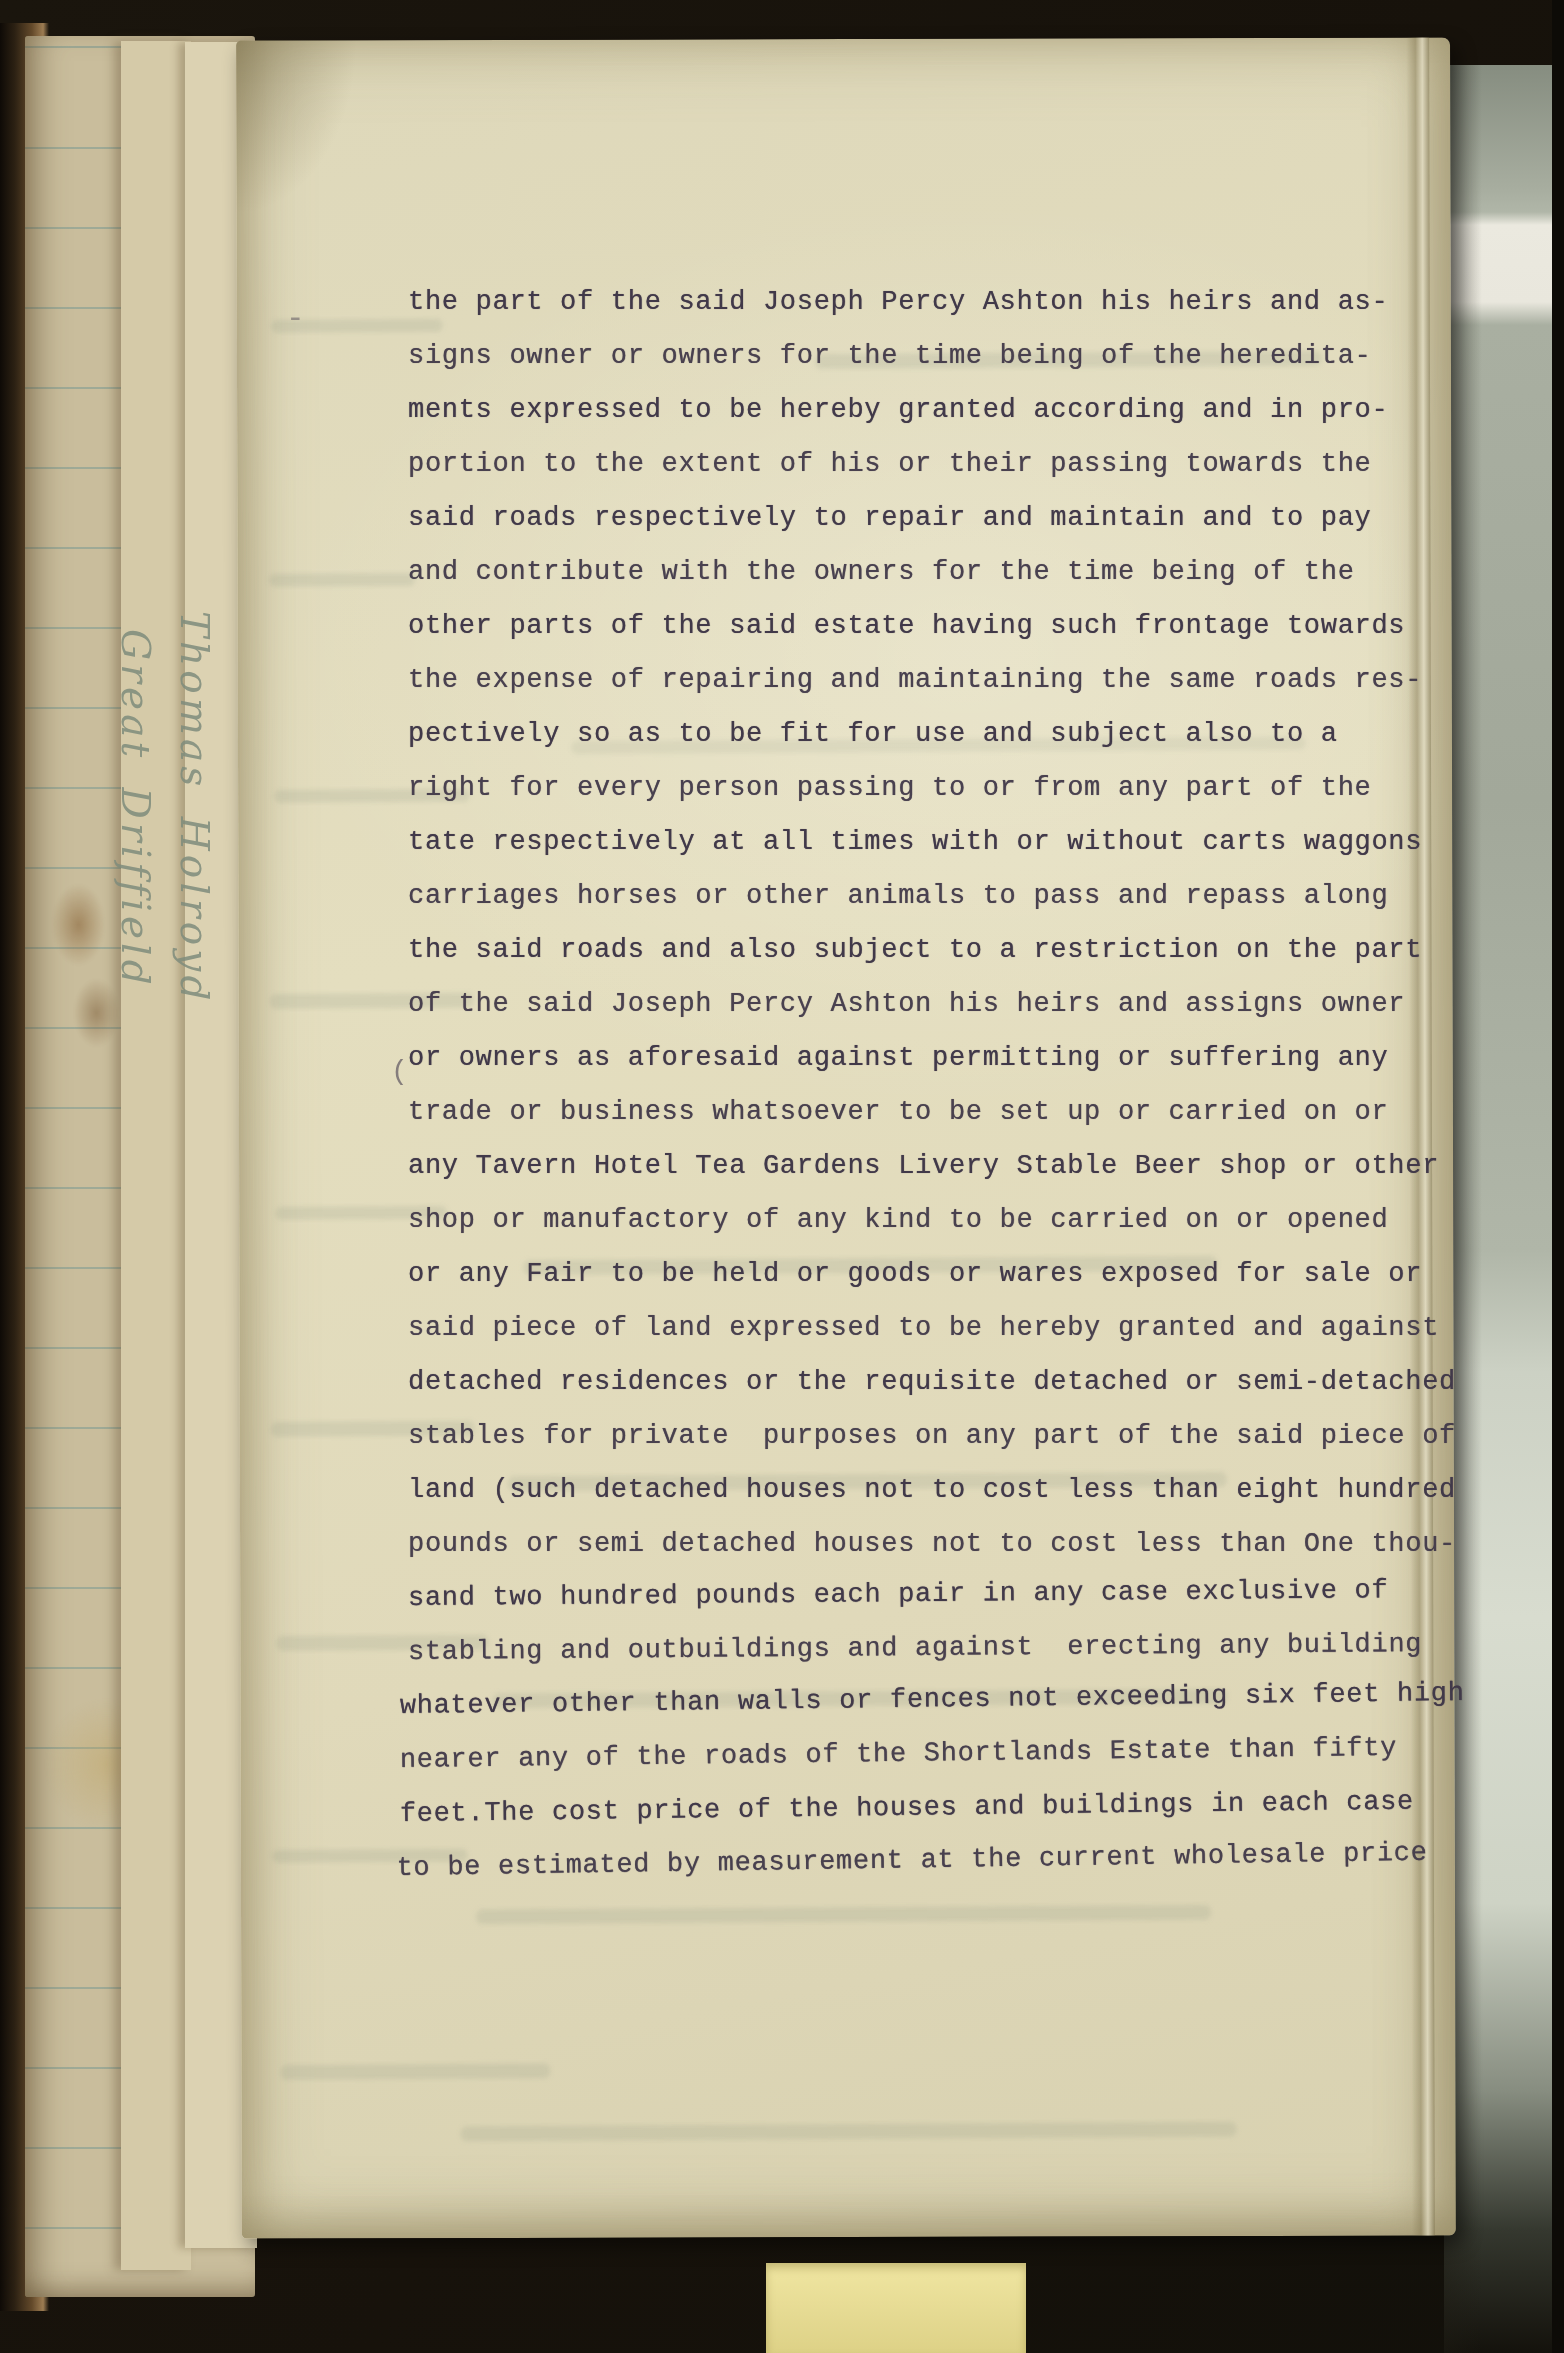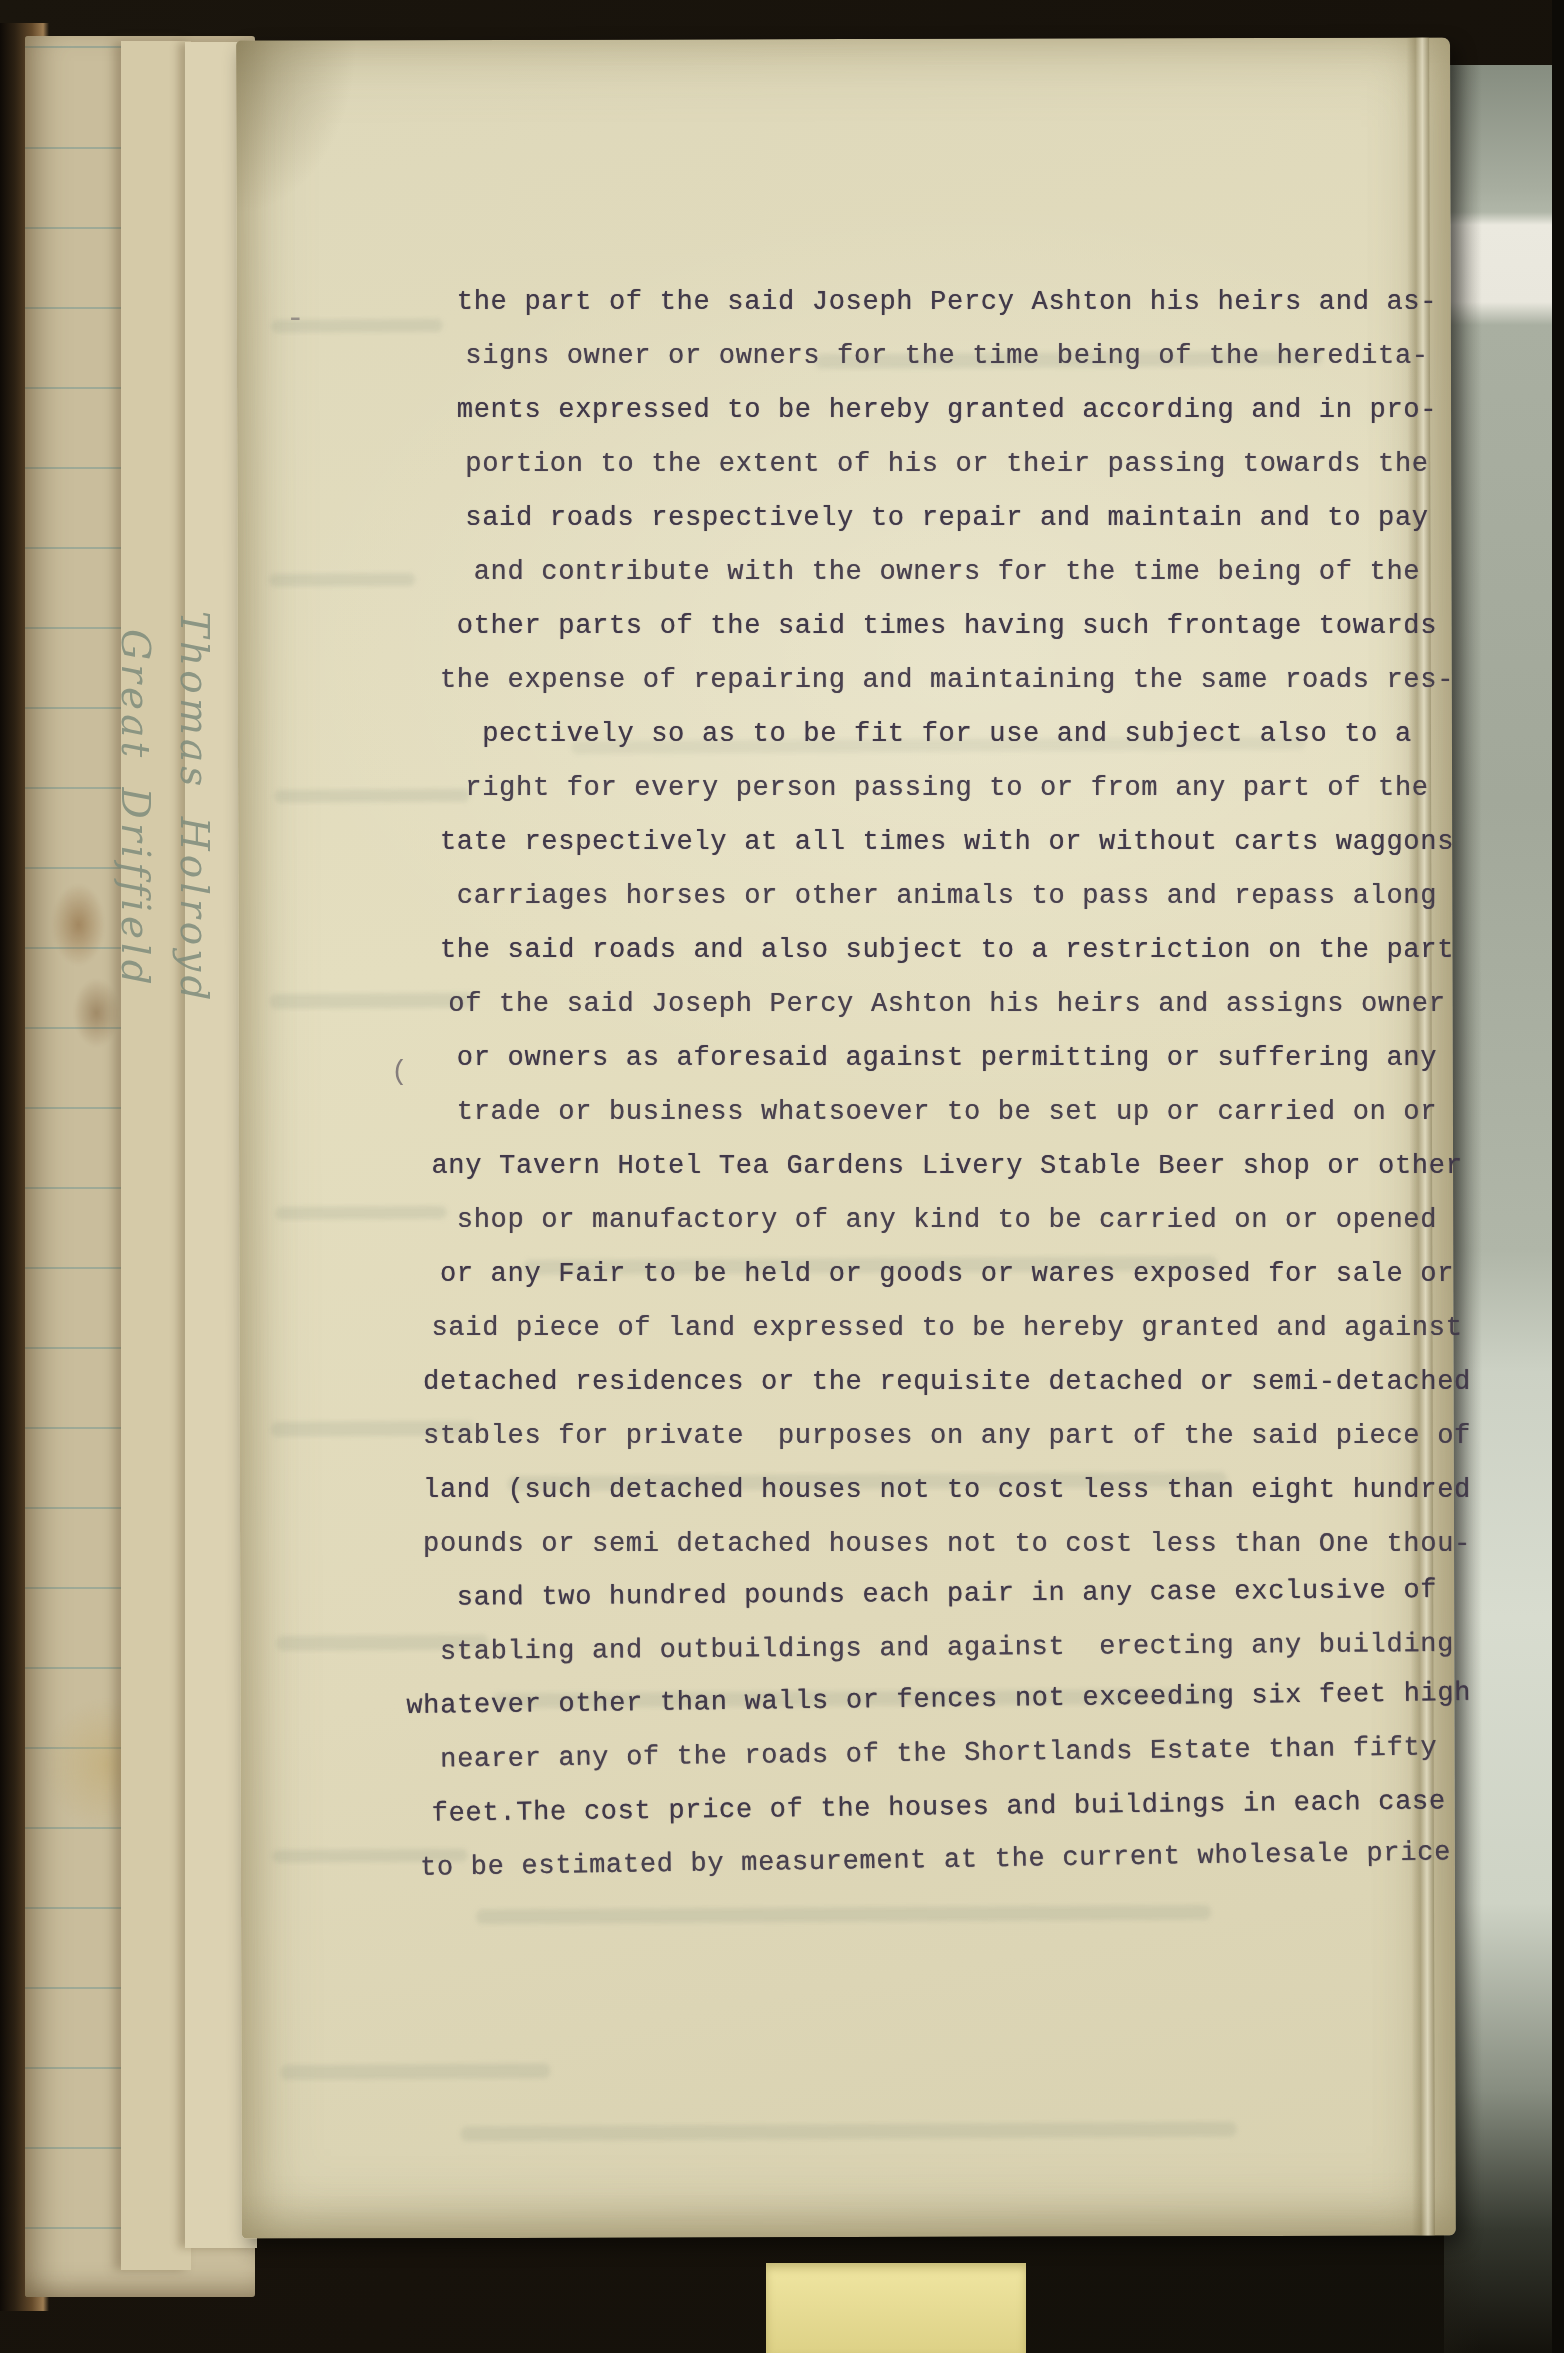--- a/index.html
+++ b/index.html
@@ -63,21 +63,21 @@
     background:radial-gradient(at 0% 0%,rgba(118,106,70,.5),rgba(118,106,70,0) 65%);border-radius:4.9px 0 0 0;}
 
   
   .g{position:absolute;background:rgba(125,136,118,.16);filter:blur(2.5px);
      border-radius:6.5px;transform:rotate(-.2deg);}
 
   
   .text-block{left:408px;top:275px;width:1078px;
     font-family:"Liberation Mono",monospace;font-size:27px;line-height:54px;
     letter-spacing:0.7px;color:#413949;
-    text-shadow:0 0 0.8px rgba(64,56,73,.65),0.4px 0.4px 0 rgba(64,56,73,.25);text-align:center;}
+    text-shadow:0 0 0.8px rgba(64,56,73,.65),0.4px 0.4px 0 rgba(64,56,73,.25);}
   .tl{height:54px;white-space:pre;transform-origin:0 50%;}
   .tl:nth-child(even){opacity:.95;}
   .tl:nth-child(n+25){transform:rotate(-.45deg);}
   .tl:nth-child(n+27){transform:translateX(-8.2px) rotate(-.7deg);}
   .tl:nth-child(n+30){transform:translateX(-11.4px) rotate(-.85deg);}
   .tl:nth-child(n+32){transform:translateX(-8.2px) rotate(-.95deg);}
 
   
   .hw{transform-origin:0 0;transform:rotate(90deg);white-space:nowrap;
     font-family:"DejaVu Serif",serif;font-style:italic;font-size:39px;line-height:49px;
@@ -142,21 +142,21 @@
   <div class="abs mark mark-paren">(</div>
   <div class="abs mark mark-dash">-</div>
 
   <div class="abs text-block">
     <div class="tl">the part of the said Joseph Percy Ashton his heirs and as-</div>
     <div class="tl">signs owner or owners for the time being of the heredita-</div>
     <div class="tl">ments expressed to be hereby granted according and in pro-</div>
     <div class="tl">portion to the extent of his or their passing towards the</div>
     <div class="tl">said roads respectively to repair and maintain and to pay</div>
     <div class="tl">and contribute with the owners for the time being of the</div>
-    <div class="tl">other parts of the said times having such frontage towards</div>
+    <div class="tl">other parts of the said estate having such frontage towards</div>
     <div class="tl">the expense of repairing and maintaining the same roads res-</div>
     <div class="tl">pectively so as to be fit for use and subject also to a</div>
     <div class="tl">right for every person passing to or from any part of the</div>
     <div class="tl">tate respectively at all times with or without carts waggons</div>
     <div class="tl">carriages horses or other animals to pass and repass along</div>
     <div class="tl">the said roads and also subject to a restriction on the part</div>
     <div class="tl">of the said Joseph Percy Ashton his heirs and assigns owner</div>
     <div class="tl">or owners as aforesaid against permitting or suffering any</div>
     <div class="tl">trade or business whatsoever to be set up or carried on or</div>
     <div class="tl">any Tavern Hotel Tea Gardens Livery Stable Beer shop or other</div>

